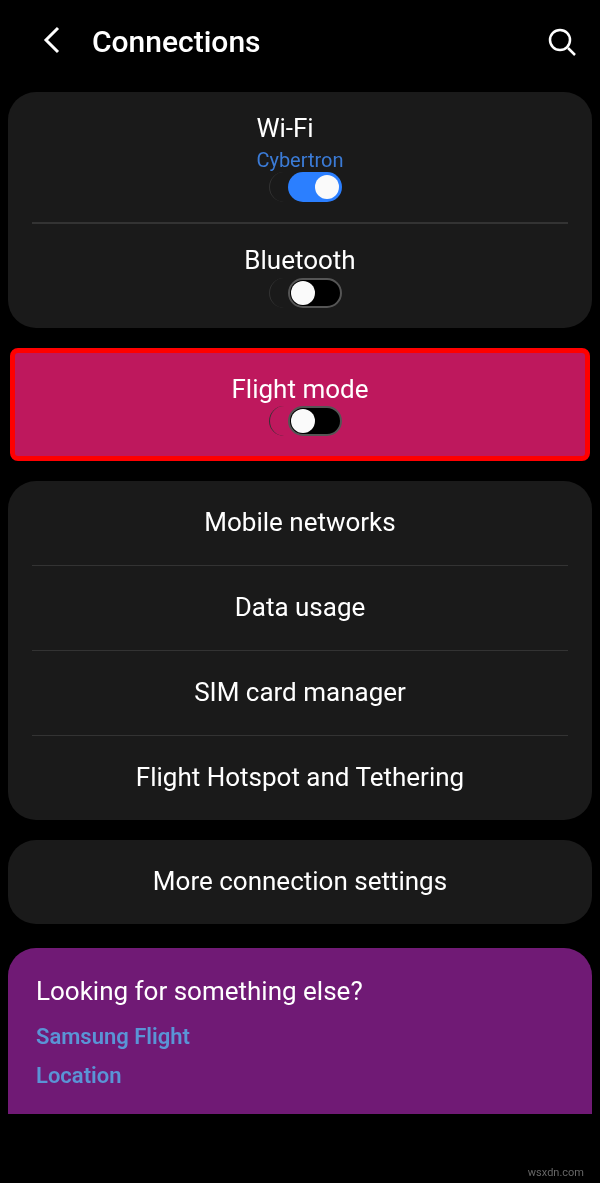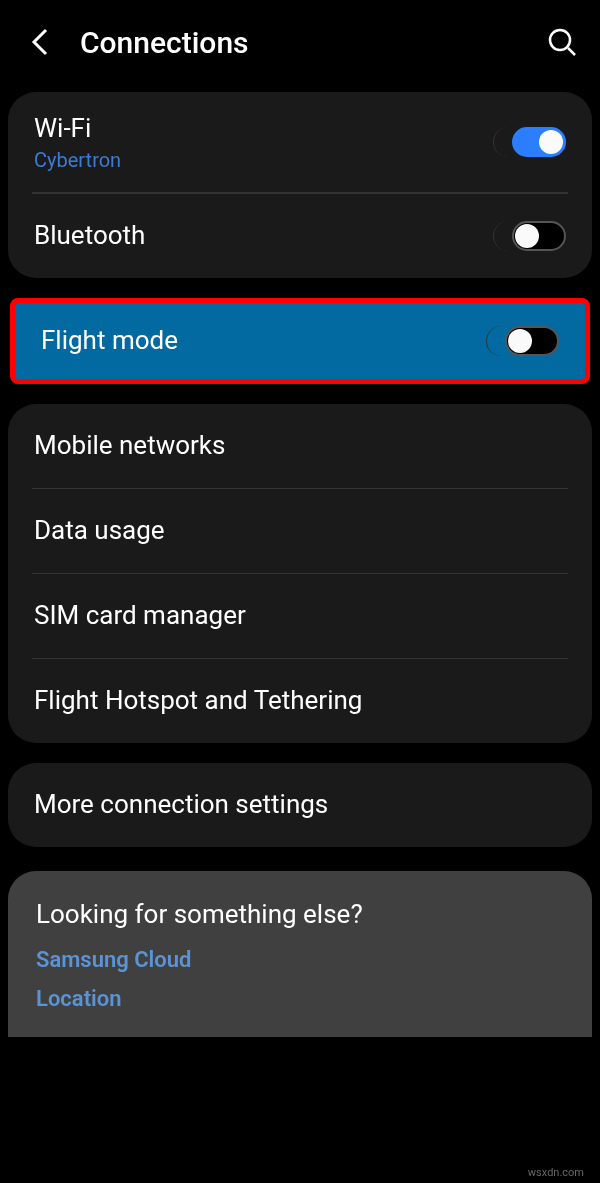--- a/index.html
+++ b/index.html
@@ -6,22 +6,21 @@
   body {
     background: #000;
     font-family: -apple-system, BlinkMacSystemFont, 'Segoe UI', Roboto, sans-serif;
     width: 600px;
     height: 1183px;
     overflow: hidden;
     color: #fff;
   }
   .header {
     display: flex;
-    align-items: center;
-    padding: 24px 20px 24px 24px;
+    padding: 24px 20px 24px 36px;
   }
   .back-btn {
     width: 32px;
     height: 32px;
     display: flex;
     align-items: center;
     justify-content: center;
     cursor: pointer;
   }
   .header-title {
@@ -43,20 +42,21 @@
     border-radius: 28px;
     margin: 8px 8px 20px 8px;
     overflow: hidden;
   }
   .row {
     display: flex;
     align-items: center;
     padding: 20px 26px;
     min-height: 84px;
     cursor: pointer;
+    flex-direction: column;
   }
   .row-content {
     flex: 1;
     display: flex;
     flex-direction: column;
     justify-content: center;
   }
   .row-title {
     font-size: 26px;
     color: #fff;
@@ -98,25 +98,25 @@
     border-radius: 50%;
     background: #fafafa;
     top: 3px;
   }
   .toggle.on .thumb { right: 3px; }
   .toggle.off .thumb { left: 1px; top: 1px; }
   .highlight-card {
     border: 5px solid #ff0000;
     border-radius: 8px;
     margin: 2px 10px 20px 10px;
-    background: #0369a1;
+    background: #be185d;
   }
   .highlight-card .row { min-height: 76px; }
   .suggest-card {
-    background: #404040;
+    background: #701a75;
     border-radius: 28px 28px 0 0;
     margin: 24px 8px 0 8px;
     padding: 28px 28px 12px 28px;
   }
   .suggest-title {
     font-size: 26px;
     color: #fff;
     margin-bottom: 18px;
   }
   .suggest-link {
@@ -221,17 +221,17 @@
 <div class="card">
   <div class="row">
     <div class="row-content">
       <div class="row-title">More connection settings</div>
     </div>
   </div>
 </div>
 
 <div class="suggest-card">
   <div class="suggest-title">Looking for something else?</div>
-  <span class="suggest-link">Samsung Cloud</span>
+  <span class="suggest-link">Samsung Flight</span>
   <span class="suggest-link">Location</span>
 </div>
 
 <div class="watermark">wsxdn.com</div>
 
 </body></html>

